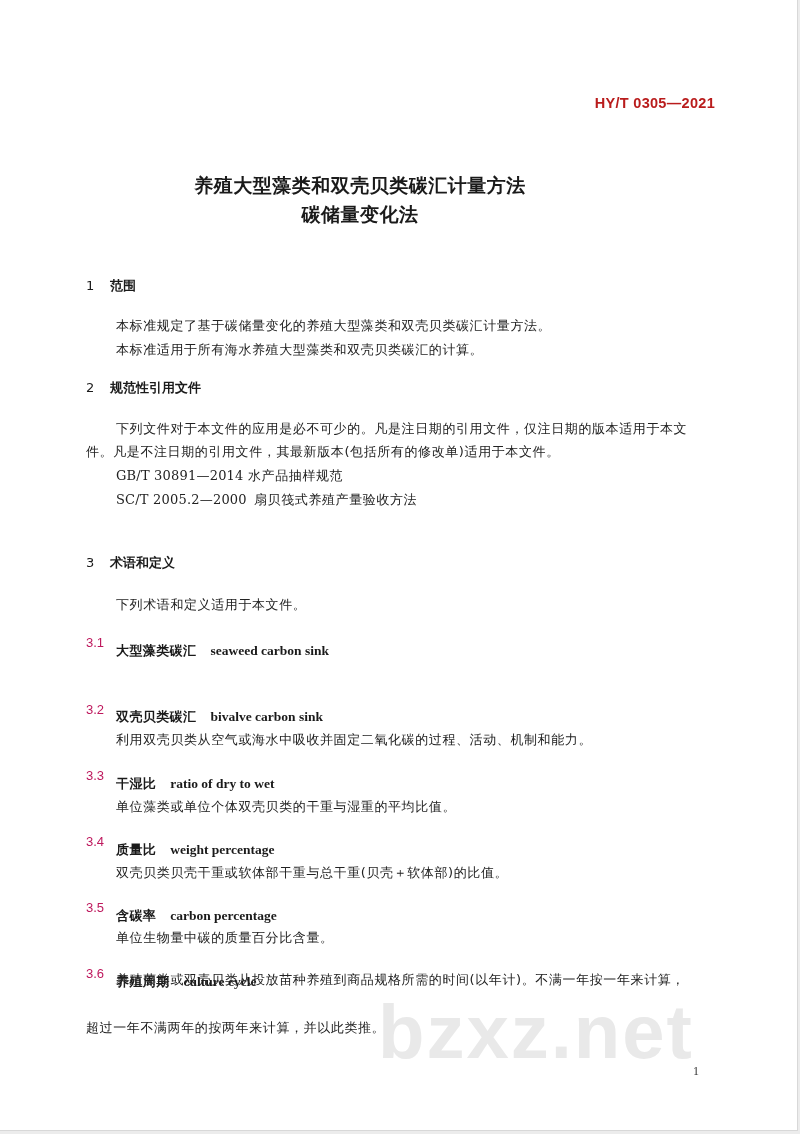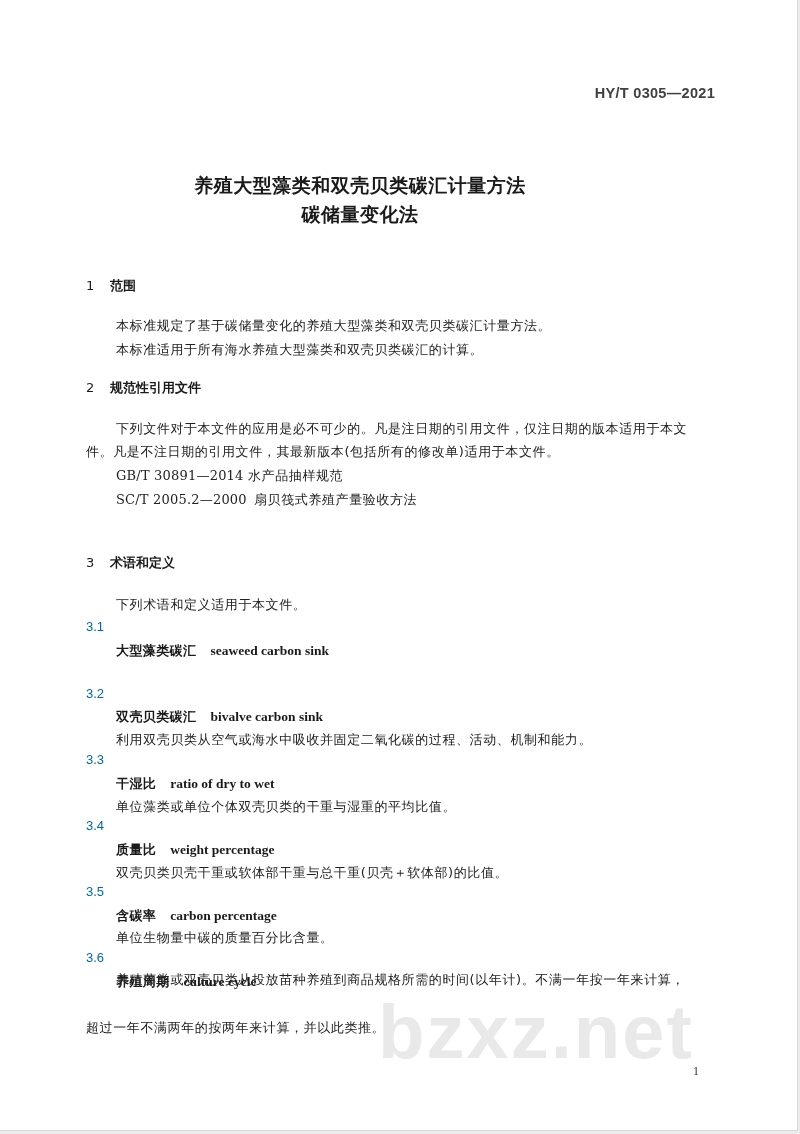--- a/index.html
+++ b/index.html
@@ -21,26 +21,26 @@
       top: 0;
       width: 797px;
       height: 1130px;
       background: #ffffff;
       border-right: 1px solid #d8d8d8;
       border-bottom: 1px solid #d8d8d8;
     }
     .std-code {
       position: absolute;
       right: 82px;
-      top: 85px;
+      top: 95px;
       font-family: "Liberation Sans", "DejaVu Sans", sans-serif;
       font-weight: bold;
       font-size: 14.5px;
       letter-spacing: 0.3px;
-      color: #404040;
+      color: #b91c1c;
     }
     .title {
       position: absolute;
       left: 0;
       width: 720px;
       text-align: center;
       font-family: "DejaVu Sans", "Liberation Sans", sans-serif;
       font-weight: bold;
       font-size: 19px;
       letter-spacing: 0.5px;
@@ -80,21 +80,22 @@
       letter-spacing: 0.2px;
     }
     .ref .name {
       font-family: "DejaVu Sans", "Liberation Sans", sans-serif;
       letter-spacing: 0.6px;
       margin-left: 14px;
     }
     .term-num {
       font-family: "Liberation Sans", "DejaVu Sans", sans-serif;
       font-size: 13px;
-      color: #0369a1;
+      color: #be185d;
+      margin-top: 16px;
     }
     .term-name {
       font-size: 13px;
       font-weight: bold;
       color: #1a1a1a;
     }
     .term-name .zh {
       font-family: "DejaVu Sans", "Liberation Sans", sans-serif;
       letter-spacing: 0.4px;
     }

